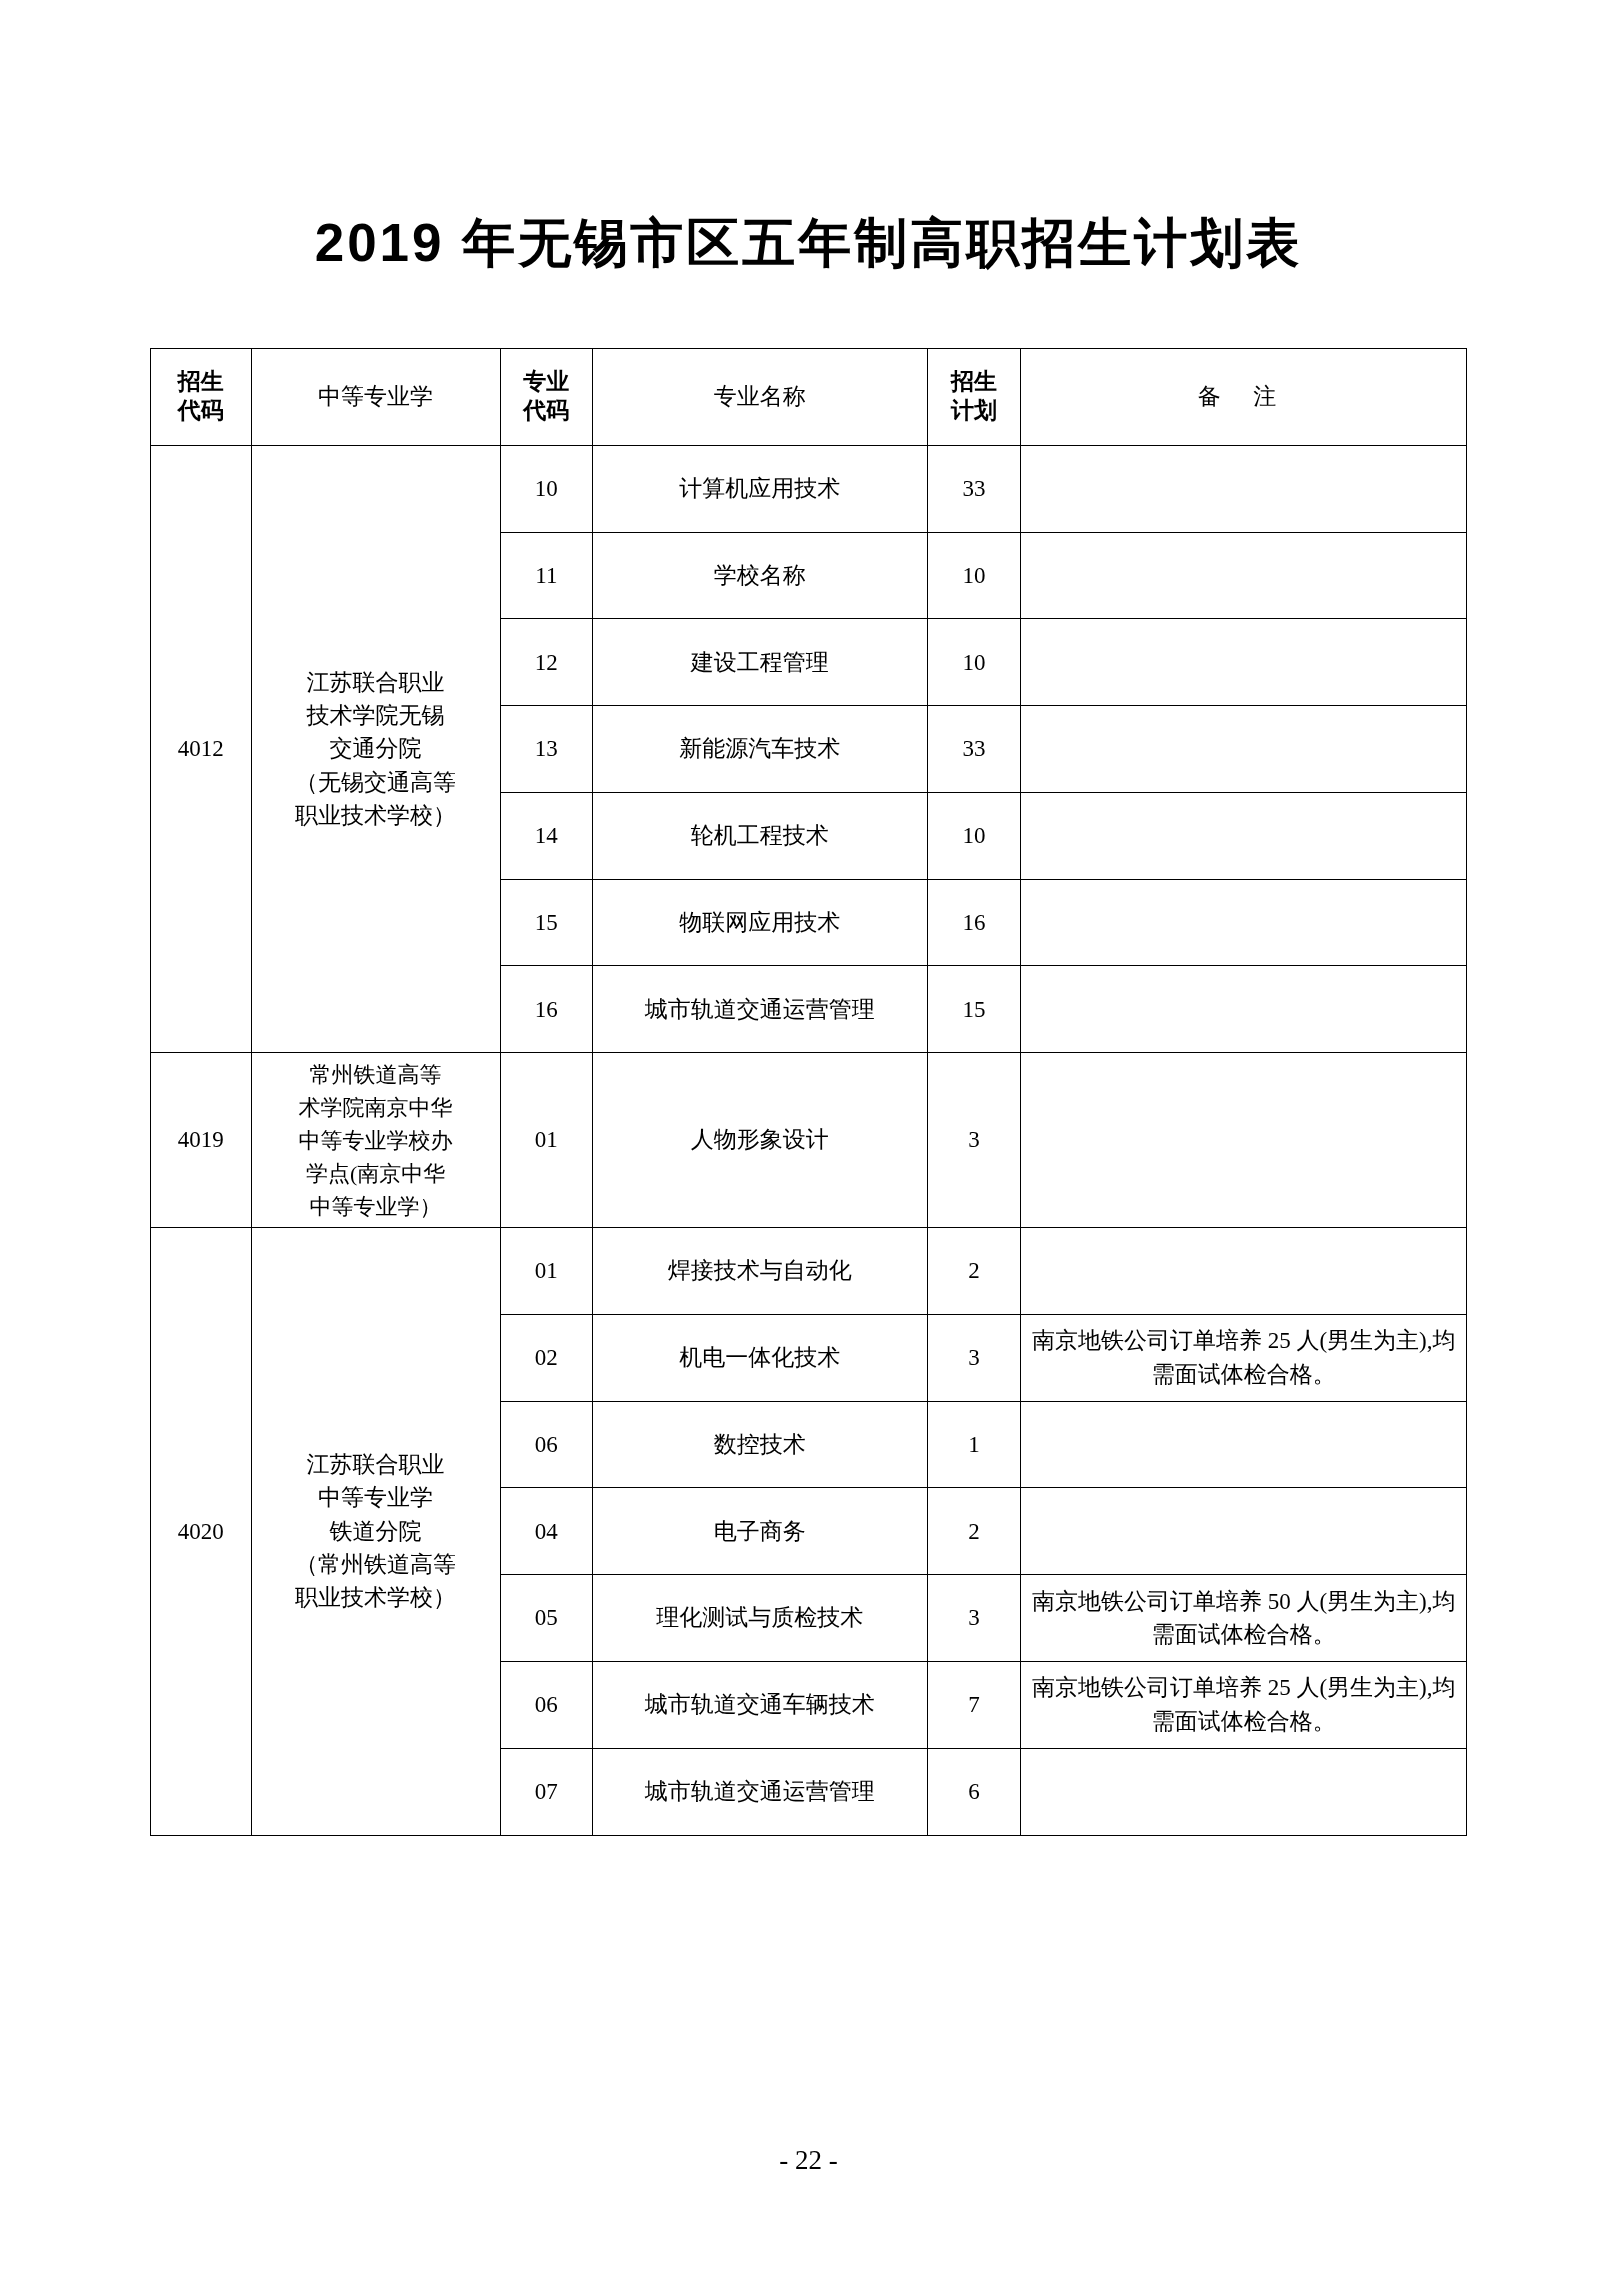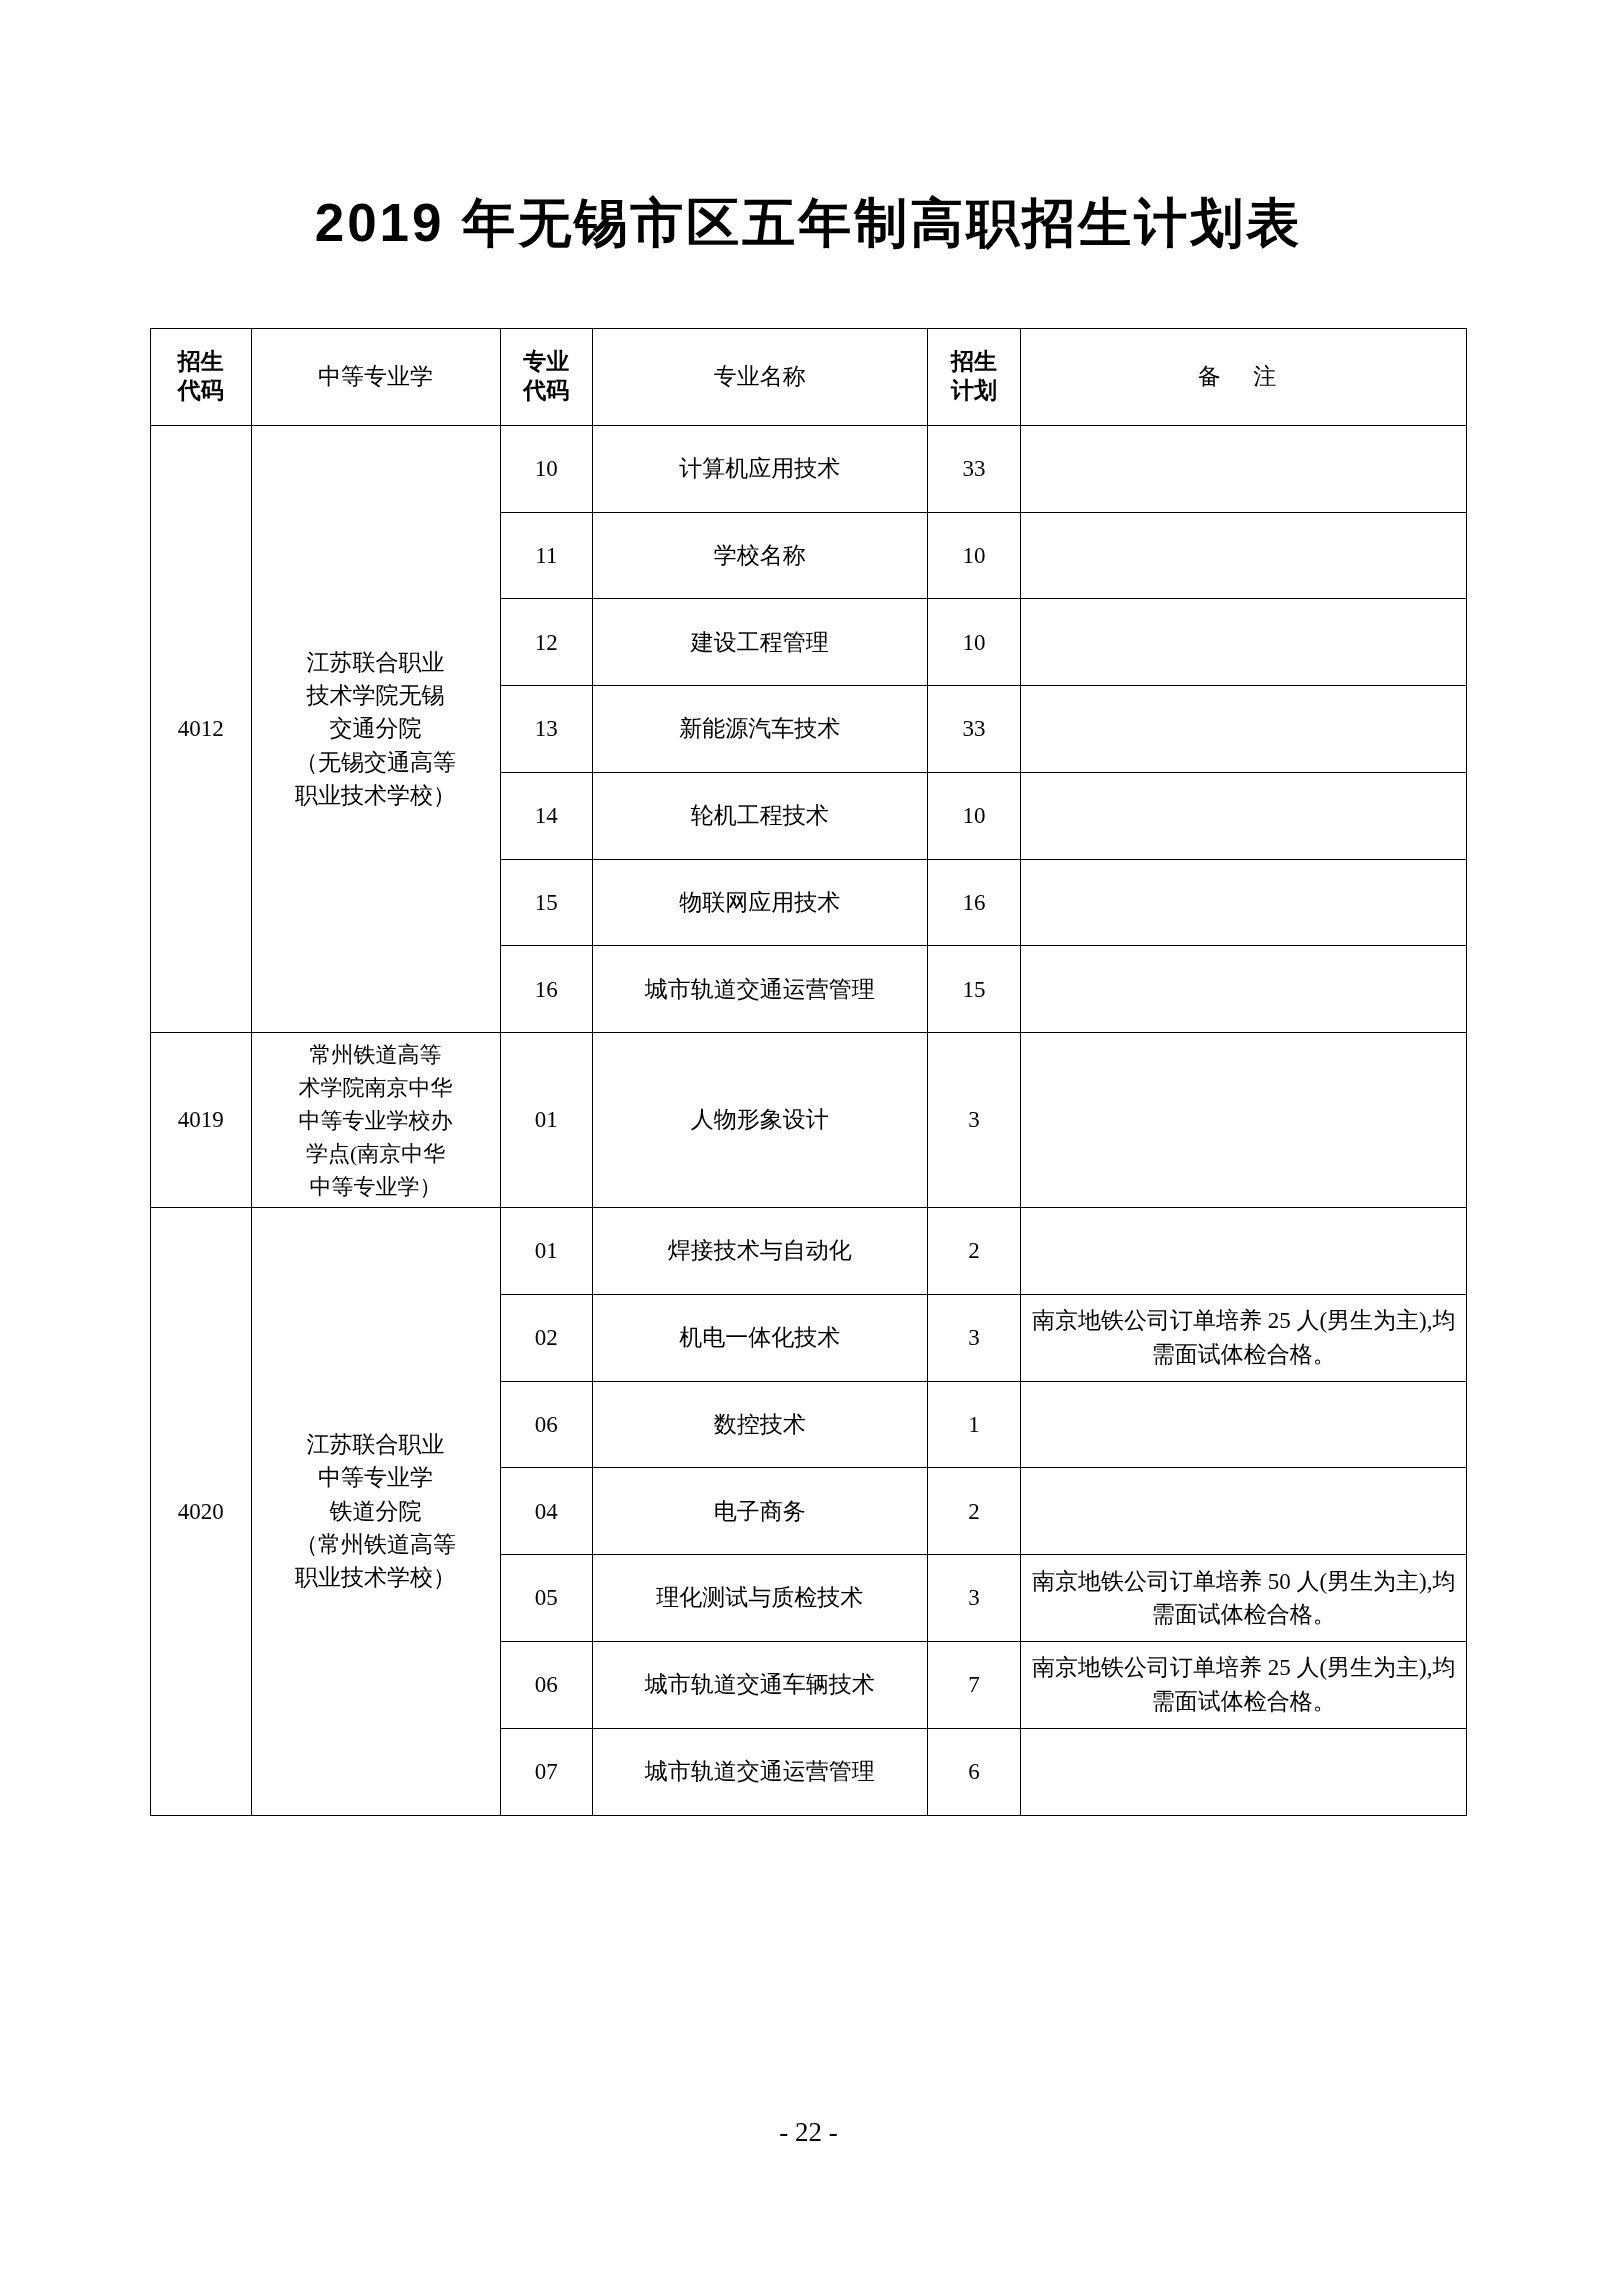--- a/index.html
+++ b/index.html
@@ -13,20 +13,21 @@
     font-family: "Liberation Serif", "DejaVu Serif", serif;
     color: #000000;
     position: relative;
   }
   .page {
     width: 1617px;
     height: 2232px;
     box-sizing: border-box;
     padding: 3px;
     position: relative;
+    margin-top: 20px;
   }
   .doc-title {
     text-align: center;
     font-size: 53px;
     font-weight: bold;
     letter-spacing: 3px;
     margin: 0;
     padding-top: 185px;
     padding-bottom: 0;
     font-family: "Liberation Sans", "DejaVu Sans", sans-serif;
@@ -82,21 +83,21 @@
   .cell-note {
     text-align: left;
     font-size: 22px;
     line-height: 1.5;
     padding-left: 9px;
     padding-right: 7.4px;
   }
   .row-major td { height: 77px; }
   .footer-pageno {
     position: absolute;
-    bottom: 84px;
+    bottom: 76px;
     left: 0;
     right: 0;
     text-align: center;
     font-size: 27px;
     font-family: "Liberation Serif", "DejaVu Serif", serif;
   }
 </style>
 </head>
 <body>
 

